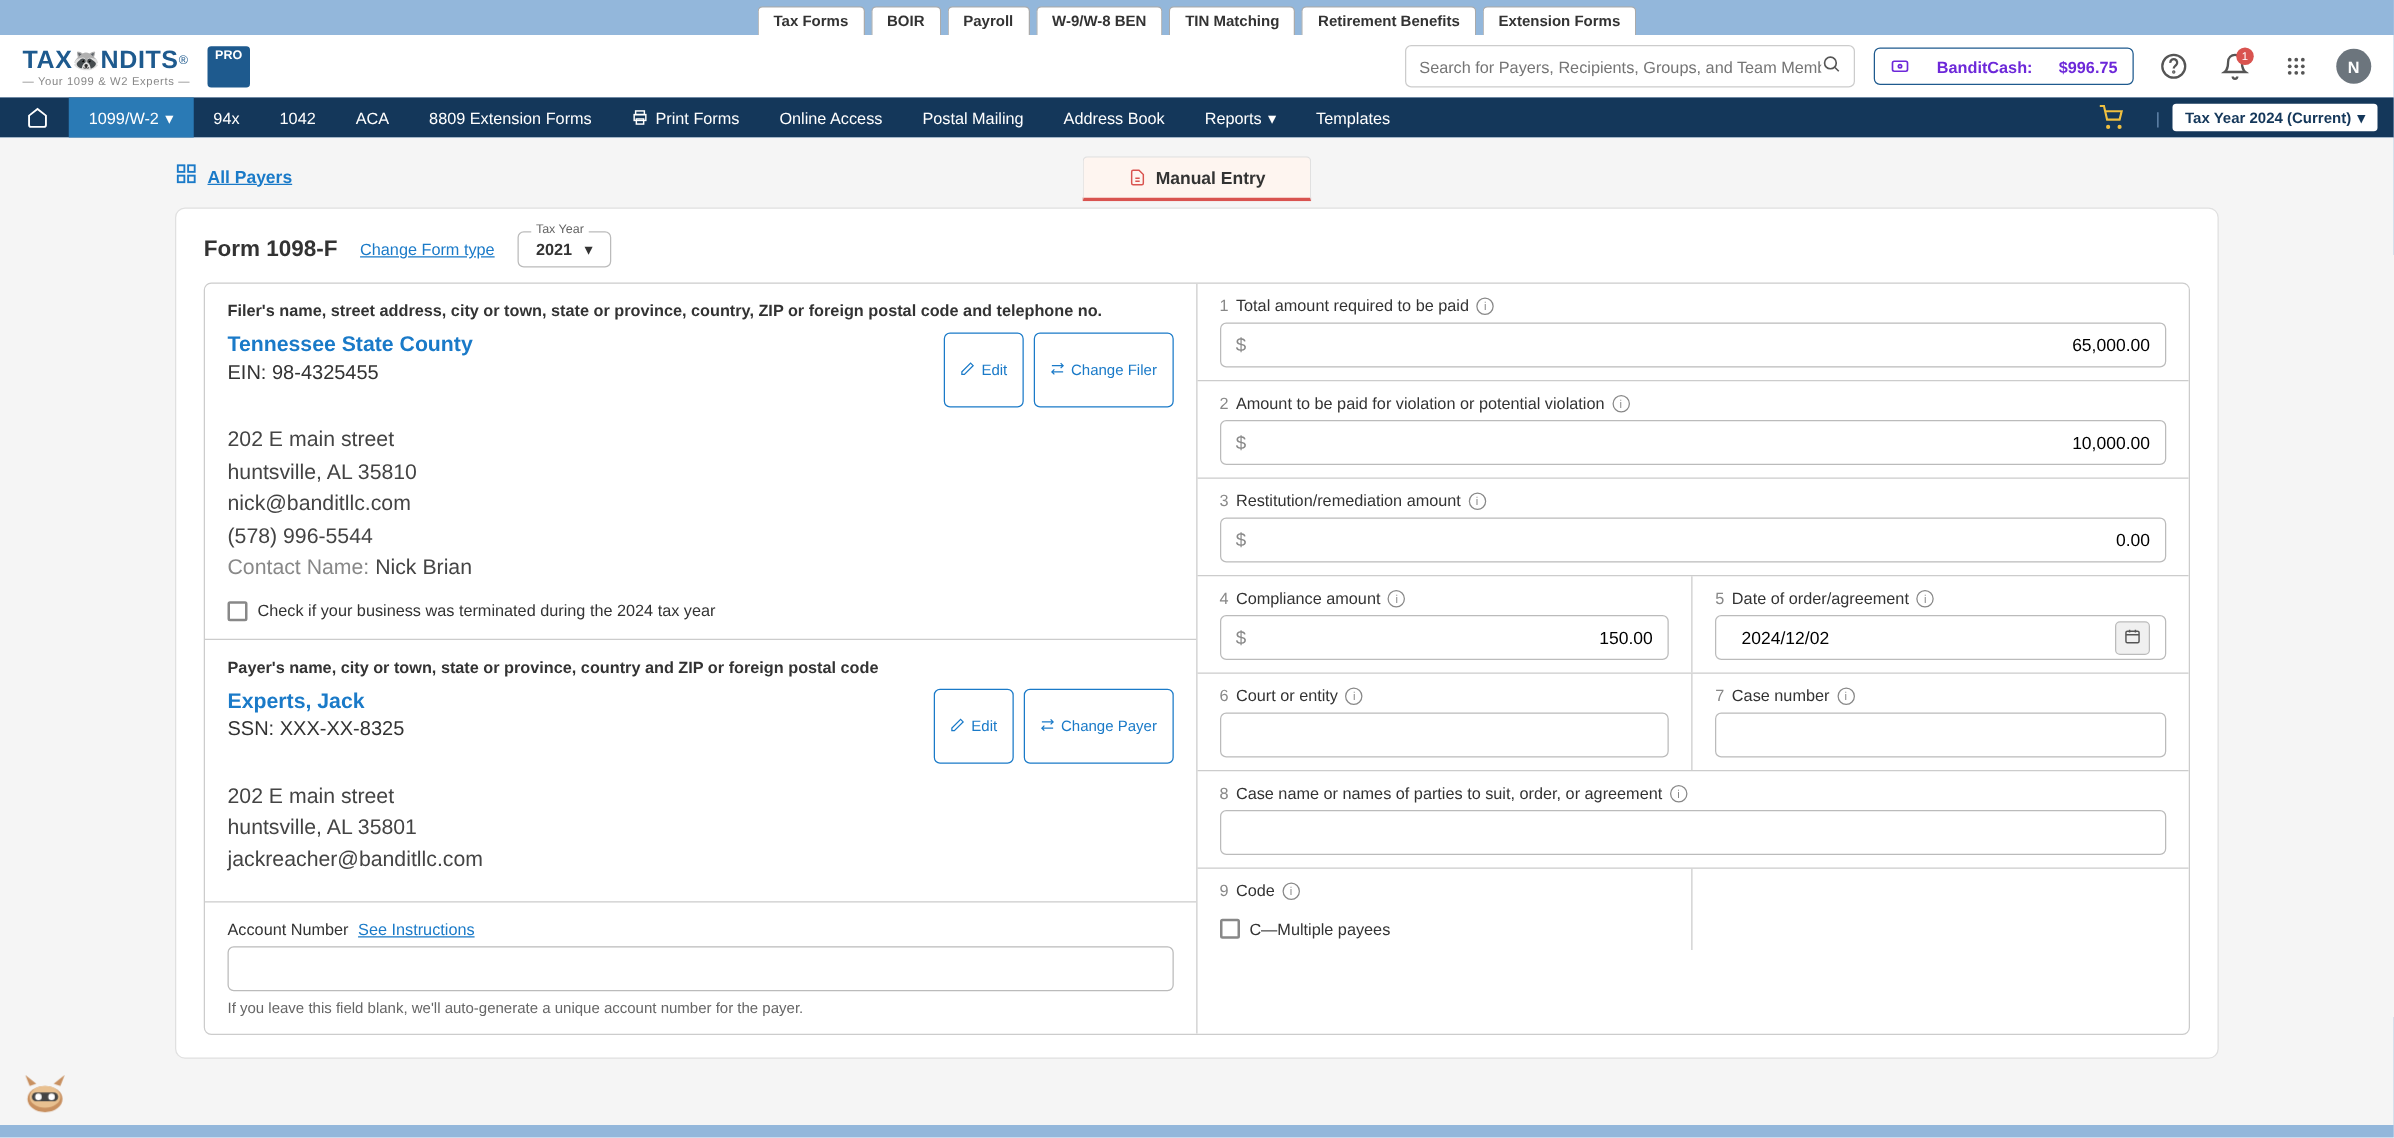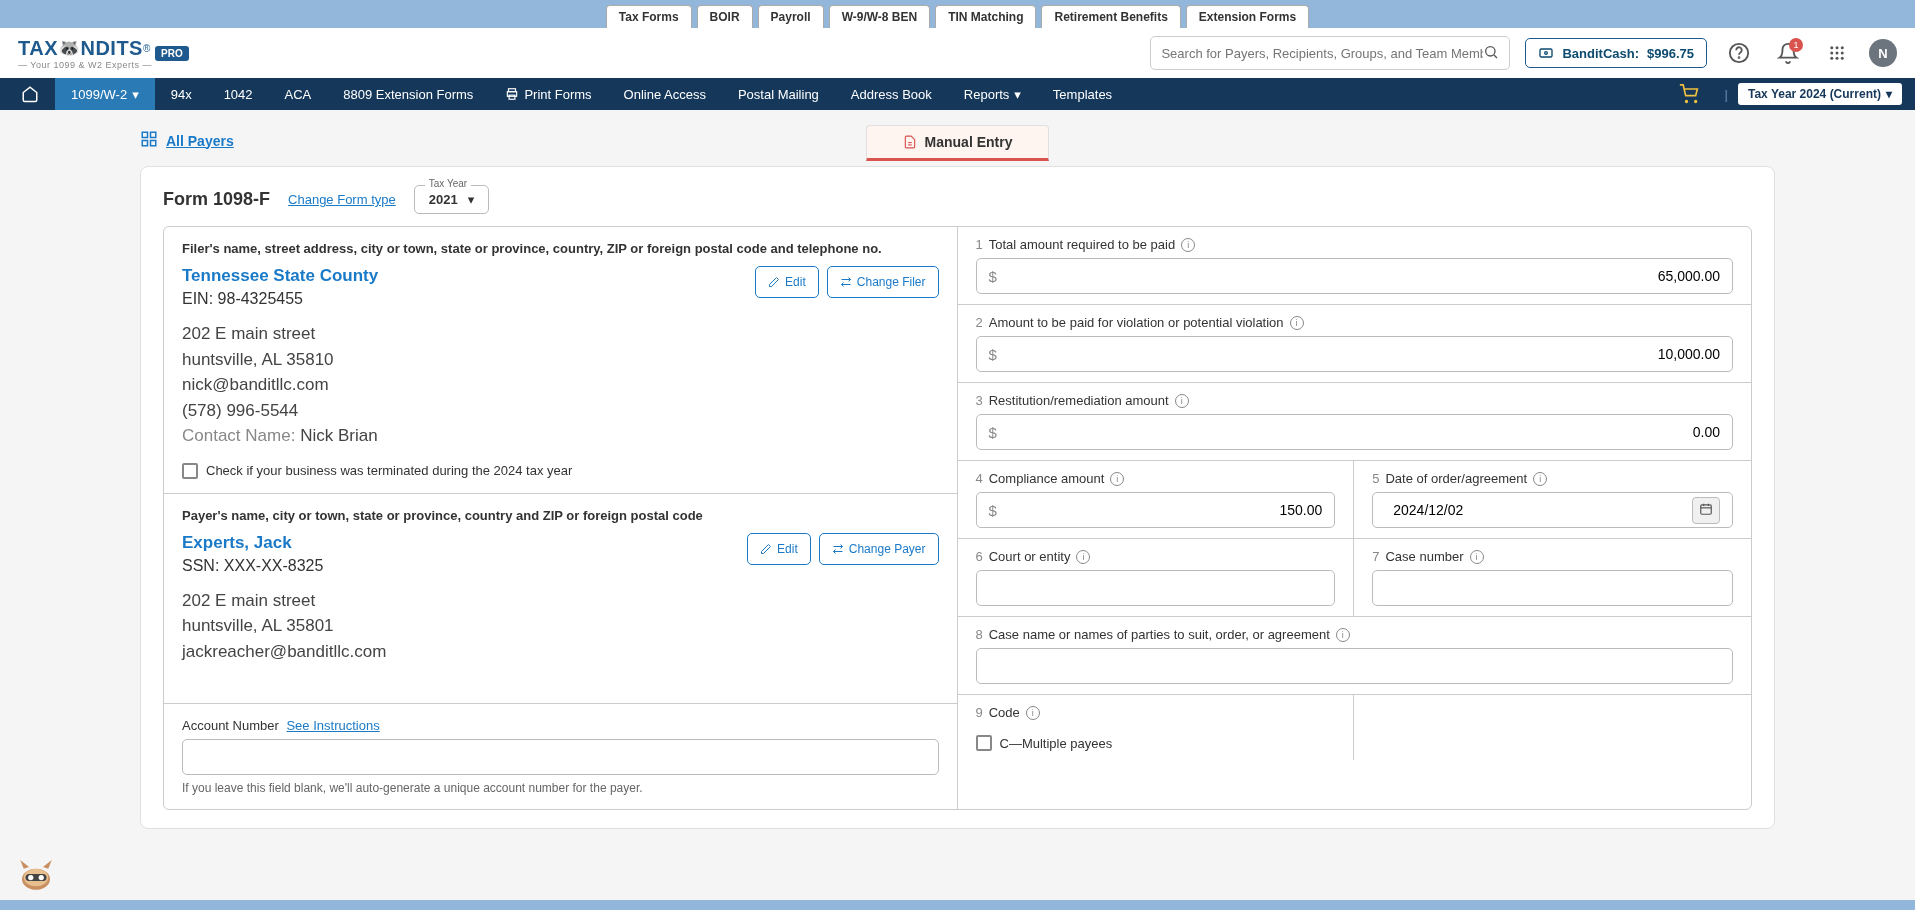--- a/index.html
+++ b/index.html
@@ -1,29 +1,29 @@
 <!DOCTYPE html>
 <html><head>
 <meta charset="utf-8">
 <style>
 *{box-sizing:border-box;margin:0;padding:0;font-family:-apple-system,BlinkMacSystemFont,"Segoe UI",Arial,sans-serif}
 body{background:#93b7db;font-size:13px;color:#333}
 .top-tabs{display:flex;justify-content:center;gap:5px;padding:5px 0 0;background:#93b7db}
 .top-tab{background:#fff;border:1px solid #aaa;border-bottom:none;padding:4px 12px;border-radius:4px 4px 0 0;font-size:12px;font-weight:600;cursor:pointer;color:#333}
 .header-bar{background:#fff;display:flex;align-items:center;padding:8px 18px;gap:15px}
-.logo{display:flex;align-items:center;gap:3px}
+.logo{display:flex;gap:14px}
 .logo-text{font-size:20px;font-weight:700;color:#1e5a8e;letter-spacing:.5px}
 .logo-mask{font-size:18px}
 .logo-sub{font-size:9px;color:#888;letter-spacing:.5px}
 .pro-badge{background:#1e5a8e;color:#fff;font-size:10px;font-weight:700;padding:2px 6px;border-radius:3px}
 .header-spacer{flex:1}
 .search-box{display:flex;align-items:center;border:1px solid #ccc;border-radius:5px;padding:0 10px;width:360px;height:34px}
 .search-box input{border:none;outline:none;flex:1;font-size:13px;color:#555}
 .search-icon{color:#555;font-size:15px}
-.bandit-cash{border:1px solid #1e5a8e;border-radius:5px;padding:6px 12px;color:#0c4a6e;font-size:13px;font-weight:600;display:flex;align-items:center;gap:8px;cursor:pointer}
+.bandit-cash{border:1px solid #1e5a8e;border-radius:5px;padding:6px 12px;color:#6d28d9;font-size:13px;font-weight:600;display:flex;align-items:center;gap:21px;cursor:pointer}
 .icon-btn{width:34px;height:34px;display:flex;align-items:center;justify-content:center;cursor:pointer;color:#555;font-size:18px;position:relative}
 .notif-badge{position:absolute;top:2px;right:2px;background:#d9534f;color:#fff;font-size:9px;border-radius:50%;width:14px;height:14px;display:flex;align-items:center;justify-content:center}
 .avatar{width:28px;height:28px;border-radius:50%;background:#6c757d;color:#fff;display:flex;align-items:center;justify-content:center;font-weight:600;font-size:13px;cursor:pointer}
 .nav-bar{background:#14375a;display:flex;align-items:center;color:#fff;height:32px;padding:0 5px}
 .nav-home{padding:0 14px;cursor:pointer}
 .nav-item{padding:0 16px;height:100%;display:flex;align-items:center;font-size:13px;cursor:pointer;gap:5px}
 .nav-item.active{background:#2a7ab5}
 .nav-spacer{flex:1}
 .nav-divider{color:#6a8db3;padding:0 10px}
 .tax-year-select{background:#fff;color:#14375a;padding:4px 10px;border-radius:3px;font-size:12px;font-weight:600;display:flex;align-items:center;gap:5px;cursor:pointer;margin-right:8px}
@@ -45,21 +45,21 @@
 .col-right{width:50%}
 .section{padding:14px 18px;border-bottom:1px solid #ccc}
 .section:last-child{border-bottom:none}
 .sect-label{font-size:13px;font-weight:600;margin-bottom:10px}
 .entity-row{display:flex;justify-content:space-between;align-items:flex-start}
 .entity-name{font-size:17px;color:#1a7ac8;font-weight:700;margin-bottom:4px}
 .entity-id{font-size:16px;font-weight:400}
 .entity-addr{font-size:17px;color:#444;line-height:1.5;margin-top:13px}
 .contact-label{color:#888}
 .btn-group{display:flex;gap:8px}
-.btn-outline{border:1px solid #1a7ac8;color:#1a7ac8;background:#fff;padding:8px 12px;border-radius:5px;font-size:12px;display:flex;align-items:center;gap:5px;cursor:pointer}
+.btn-outline{border:1px solid #1a7ac8;color:#1a7ac8;background:#fff;padding:22px 12px;border-radius:5px;font-size:12px;display:flex;align-items:flex-start;gap:5px;cursor:pointer}
 .check-row{display:flex;align-items:center;gap:8px;margin-top:14px;font-size:13px}
 .check-box{width:16px;height:16px;border:2px solid #888;border-radius:2px;cursor:pointer}
 .field-row{padding:10px 18px}
 .field-split{display:flex}
 .field-half{width:50%;padding:10px 18px}
 .field-half:first-child{border-right:1px solid #ccc}
 .field-label{display:flex;align-items:center;gap:6px;font-size:13px;margin-bottom:6px}
 .field-num{color:#888}
 .info-icon{width:14px;height:14px;border:1px solid #888;border-radius:50%;display:inline-flex;align-items:center;justify-content:center;font-size:9px;color:#888;cursor:pointer}
 .input-box{border:1px solid #bbb;border-radius:5px;height:36px;display:flex;align-items:center;padding:0 12px;width:100%}

